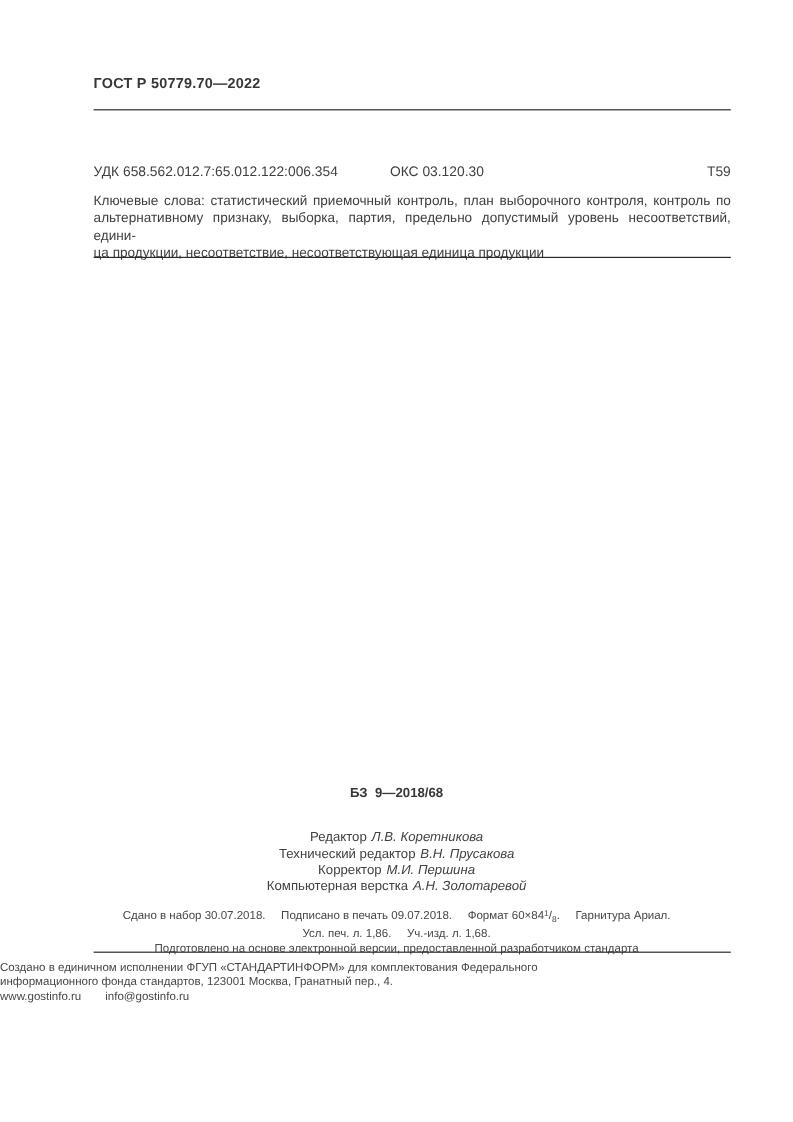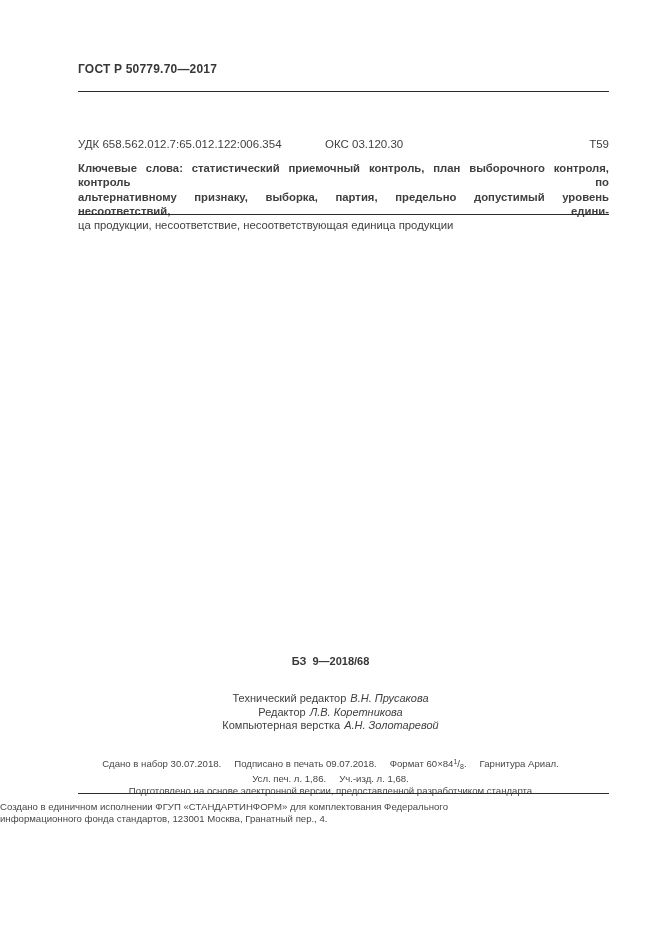--- a/index.html
+++ b/index.html
@@ -49,21 +49,21 @@
 
   .keywords {
     position: absolute;
     left: 78px;
     top: 161px;
     width: 531px;
     font-size: 11.3px;
     line-height: 14.3px;
     color: #3f3f3f;
   }
-  .kw-line.justify { text-align: justify; text-align-last: justify; font-weight: bold; }
+  .kw-line.justify { text-align: justify; text-align-last: justify; }
 
   .bz-code {
     position: absolute;
     top: 655px;
     left: 0;
     width: 100%;
     text-align: center;
     font-weight: bold;
     font-size: 11px;
     color: #373737;
@@ -106,52 +106,54 @@
     line-height: 12.2px;
     color: #474747;
   }
   .publisher .email { margin-left: 20px; }
 </style>
 </head>
 <body>
 
 <div class="page">
 
-  <div class="doc-code">ГОСТ Р 50779.70—2017</div>
+  <div class="doc-code">ГОСТ Р 50779.70—2022</div>
 
   <div class="rule rule-header"></div>
 
   <div class="class-row">
     <span class="udk">УДК 658.562.012.7:65.012.122:006.354</span>
     <span class="oks">ОКС 03.120.30</span>
     <span class="tcode">Т59</span>
   </div>
 
   <div class="keywords">
     <div class="kw-line justify">Ключевые слова: статистический приемочный контроль, план выборочного контроля, контроль по</div>
     <div class="kw-line justify">альтернативному признаку, выборка, партия, предельно допустимый уровень несоответствий, едини-</div>
     <div class="kw-line">ца продукции, несоответствие, несоответствующая единица продукции</div>
   </div>
 
   <div class="rule rule-keywords"></div>
 
   <div class="bz-code">БЗ  9—2018/68</div>
 
   <div class="staff">
+    <div class="staff-line"><span class="role">Редактор</span><span class="name">Л.В. Коретникова</span></div>
     <div class="staff-line"><span class="role">Технический редактор</span><span class="name">В.Н. Прусакова</span></div>
-    <div class="staff-line"><span class="role">Редактор</span><span class="name">Л.В. Коретникова</span></div>
+    <div class="staff-line"><span class="role">Корректор</span><span class="name">М.И. Першина</span></div>
     <div class="staff-line"><span class="role">Компьютерная верстка</span><span class="name">А.Н. Золотаревой</span></div>
   </div>
 
   <div class="imprint">
     <div class="imprint-line1"><span class="seg">Сдано в набор 30.07.2018.</span><span class="seg">Подписано в печать 09.07.2018.</span><span class="seg"><span>Формат 60×84</span><sup>1</sup><span>/</span><sub>8</sub><span>.</span></span><span class="seg">Гарнитура Ариал.</span></div>
     <div class="imprint-line2"><span class="seg">Усл. печ. л. 1,86.</span><span class="seg">Уч.-изд. л. 1,68.</span></div>
     <div class="imprint-line3">Подготовлено на основе электронной версии, предоставленной разработчиком стандарта</div>
   </div>
 
   <div class="rule rule-imprint"></div>
 
   <div class="publisher">
     <div>Создано в единичном исполнении ФГУП «СТАНДАРТИНФОРМ» для комплектования Федерального</div>
     <div>информационного фонда стандартов, 123001 Москва, Гранатный пер., 4.</div>
+    <div><span class="website">www.gostinfo.ru</span><span class="email">info@gostinfo.ru</span></div>
   </div>
 
 </div>
 
 </body></html>

